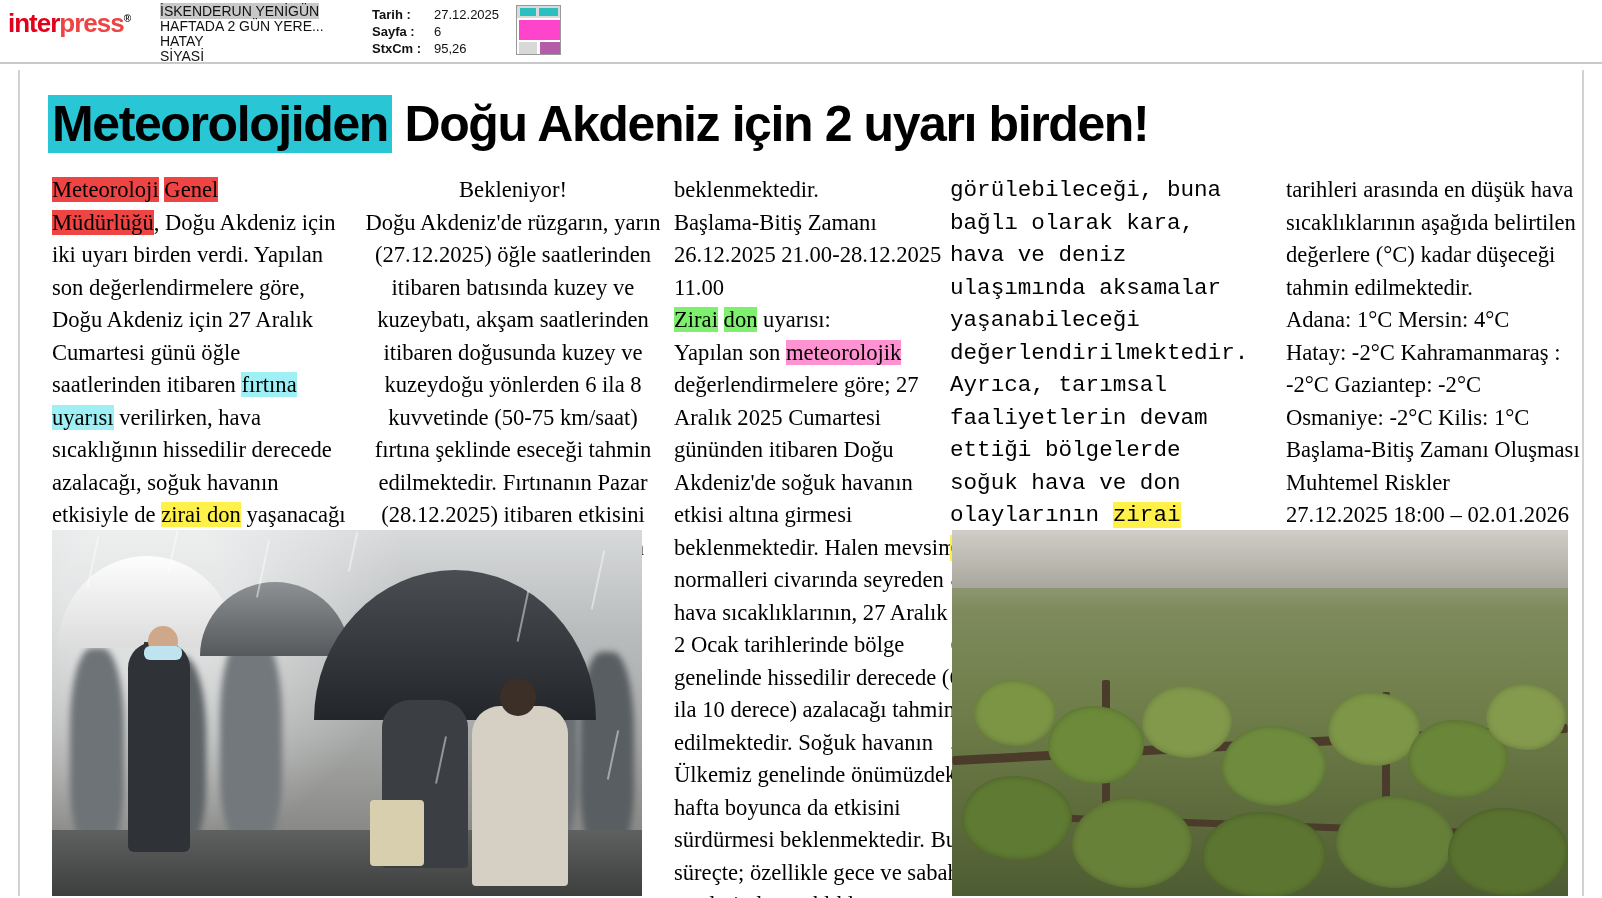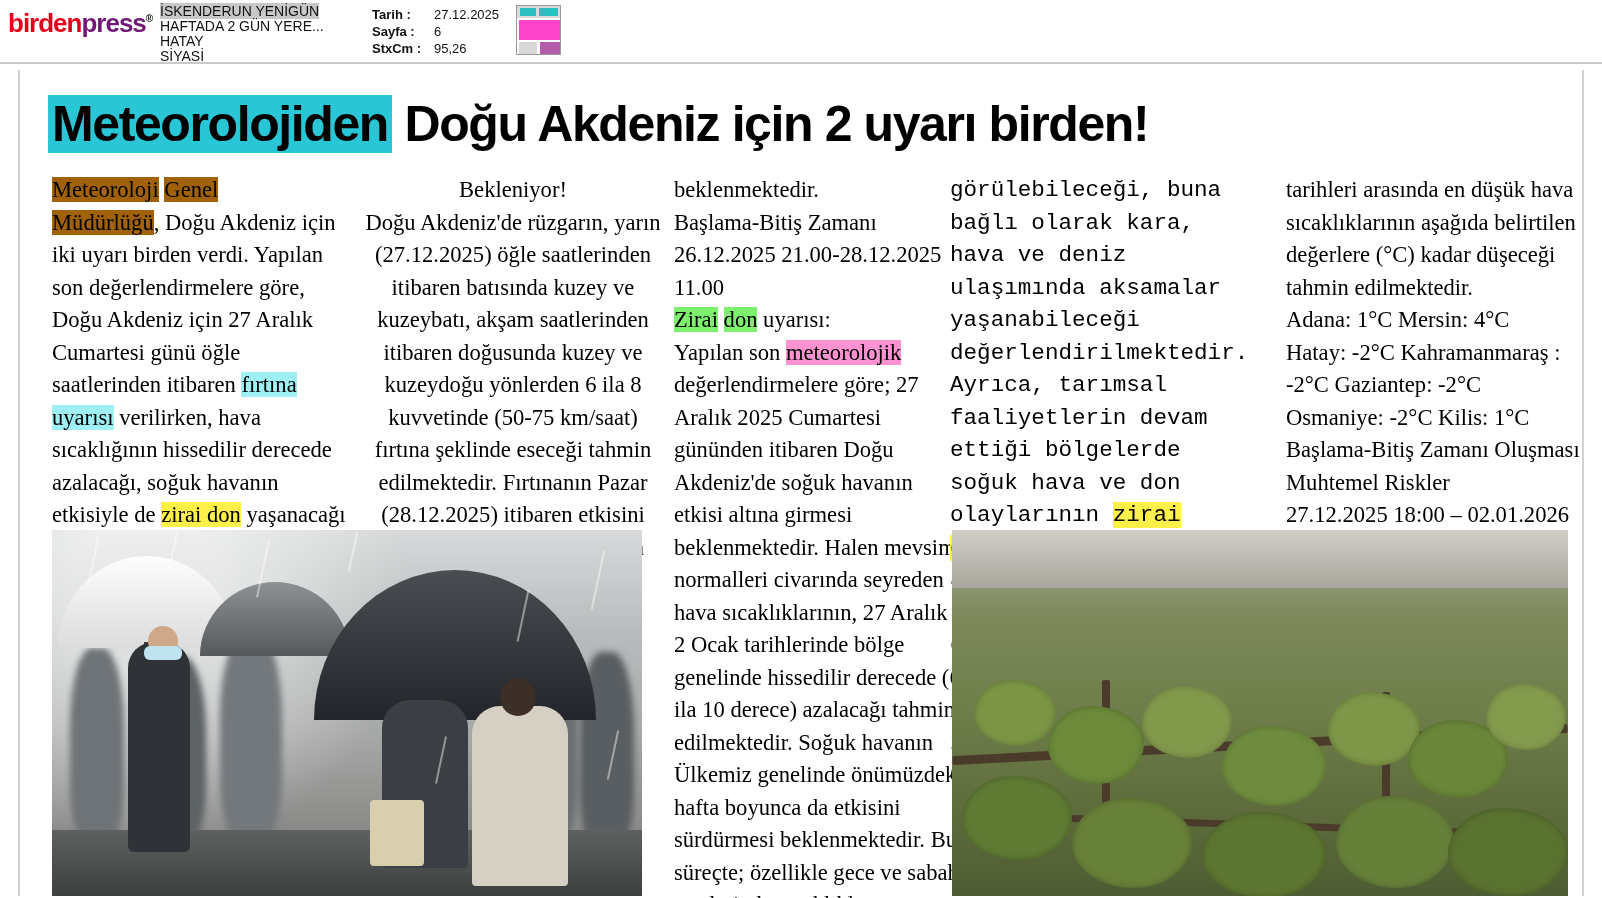--- a/index.html
+++ b/index.html
@@ -16,21 +16,21 @@
   .topbar {
     position: absolute; left:0; top:0; width:1602px; height:62px;
     background:#ffffff;
   }
   .logo {
     position:absolute; left:8px; top:8px; width:130px;
     font-family:"Liberation Sans", sans-serif;
     font-weight:bold; font-size:26px; letter-spacing:-1px;
   }
   .logo .inter { color:#e2001a; }
-  .logo .press { color:#701a75; }
+  .logo .press { color:#ef4444; }
   .logo .reg { font-size:10px; vertical-align:super; color:#111; }
 
   .src-block {
     position:absolute; left:160px; top:4px; width:200px;
     font-family:"Liberation Sans", sans-serif;
     font-size:14px; line-height:15px; color:#111;
   }
   .src-title { color:#111; background:#c8c8c8; display:inline; }
   .meta-block {
     position:absolute; left:372px; top:6px; width:140px;
@@ -73,21 +73,21 @@
     position:absolute; top:0;
     font-size:22.6px; line-height:32.5px; color:#000;
     text-align:left;
   }
   .c1 { left:4px;    width:298px; }
   .c2 { left:316px;  width:298px;text-align:center; }
   .c3 { left:626px;  width:292px; }
   .c4 { left:902px;  width:290px;font-family:Liberation Mono, monospace; }
   .c5 { left:1238px; width:300px; }
 
-  .hi-green  { background:#a16207; }
+  .hi-green  { background:#ef4444; }
   .hi-cyan   { background:#9ff0f5; }
   .hi-yellow { background:#fff14a; }
   .hi-pink   { background:#ff93d2; }
   .hi-lgreen { background:#7df06d; }
 
   
   .img-rain {
     position:absolute; left:34px; top:460px; width:590px; height:366px;
     overflow:hidden; background:#9a9a9a;
   }
@@ -138,21 +138,21 @@
   }
 </style>
 </head>
 <body>
 
 <div class="page">
 
   <div class="topbar">
 
     <div class="logo">
-      <span class="inter">birden</span><span class="press">press</span><span class="reg">®</span>
+      <span class="inter">inter</span><span class="press">press</span><span class="reg">®</span>
     </div>
 
     <div class="src-block">
       <div><span class="src-title">İSKENDERUN YENİGÜN</span></div>
       <div>HAFTADA 2 GÜN YERE...</div>
       <div>HATAY</div>
       <div>SİYASİ</div>
     </div>
 
     <div class="meta-block">

